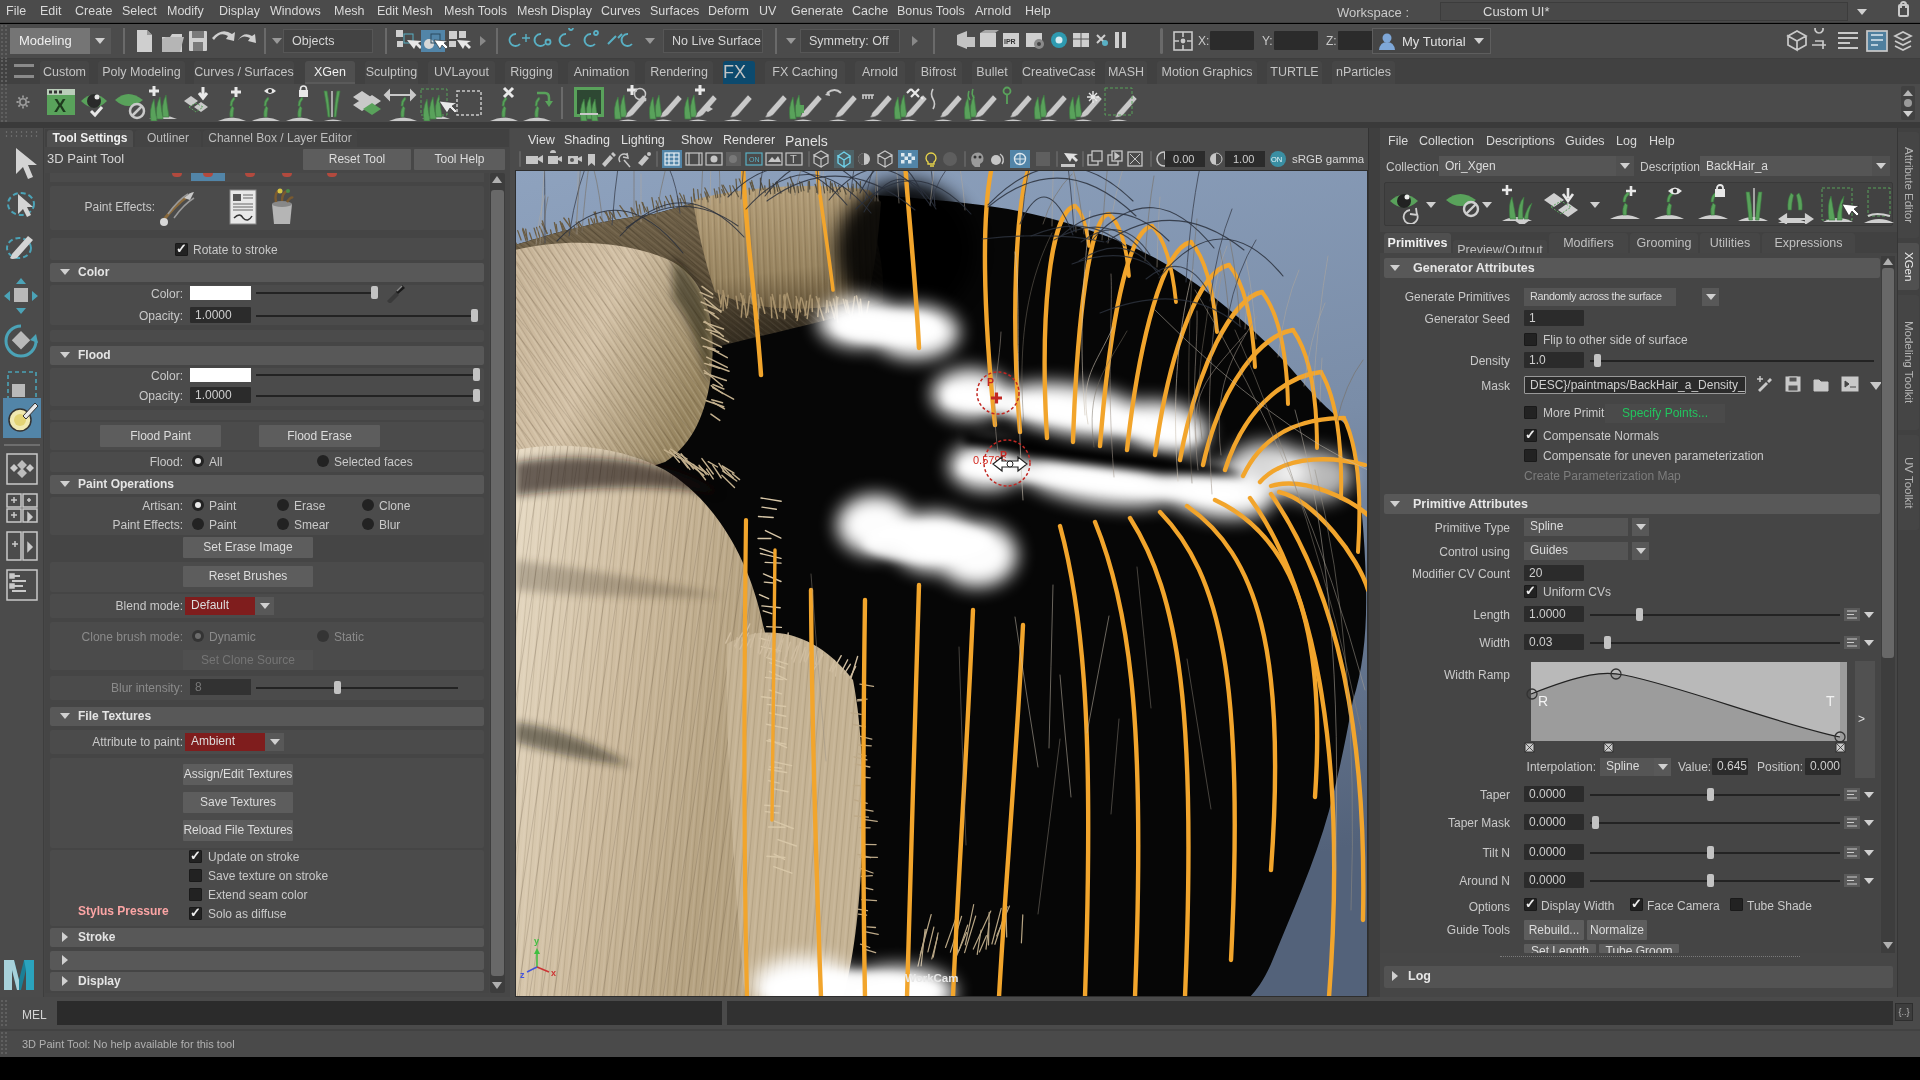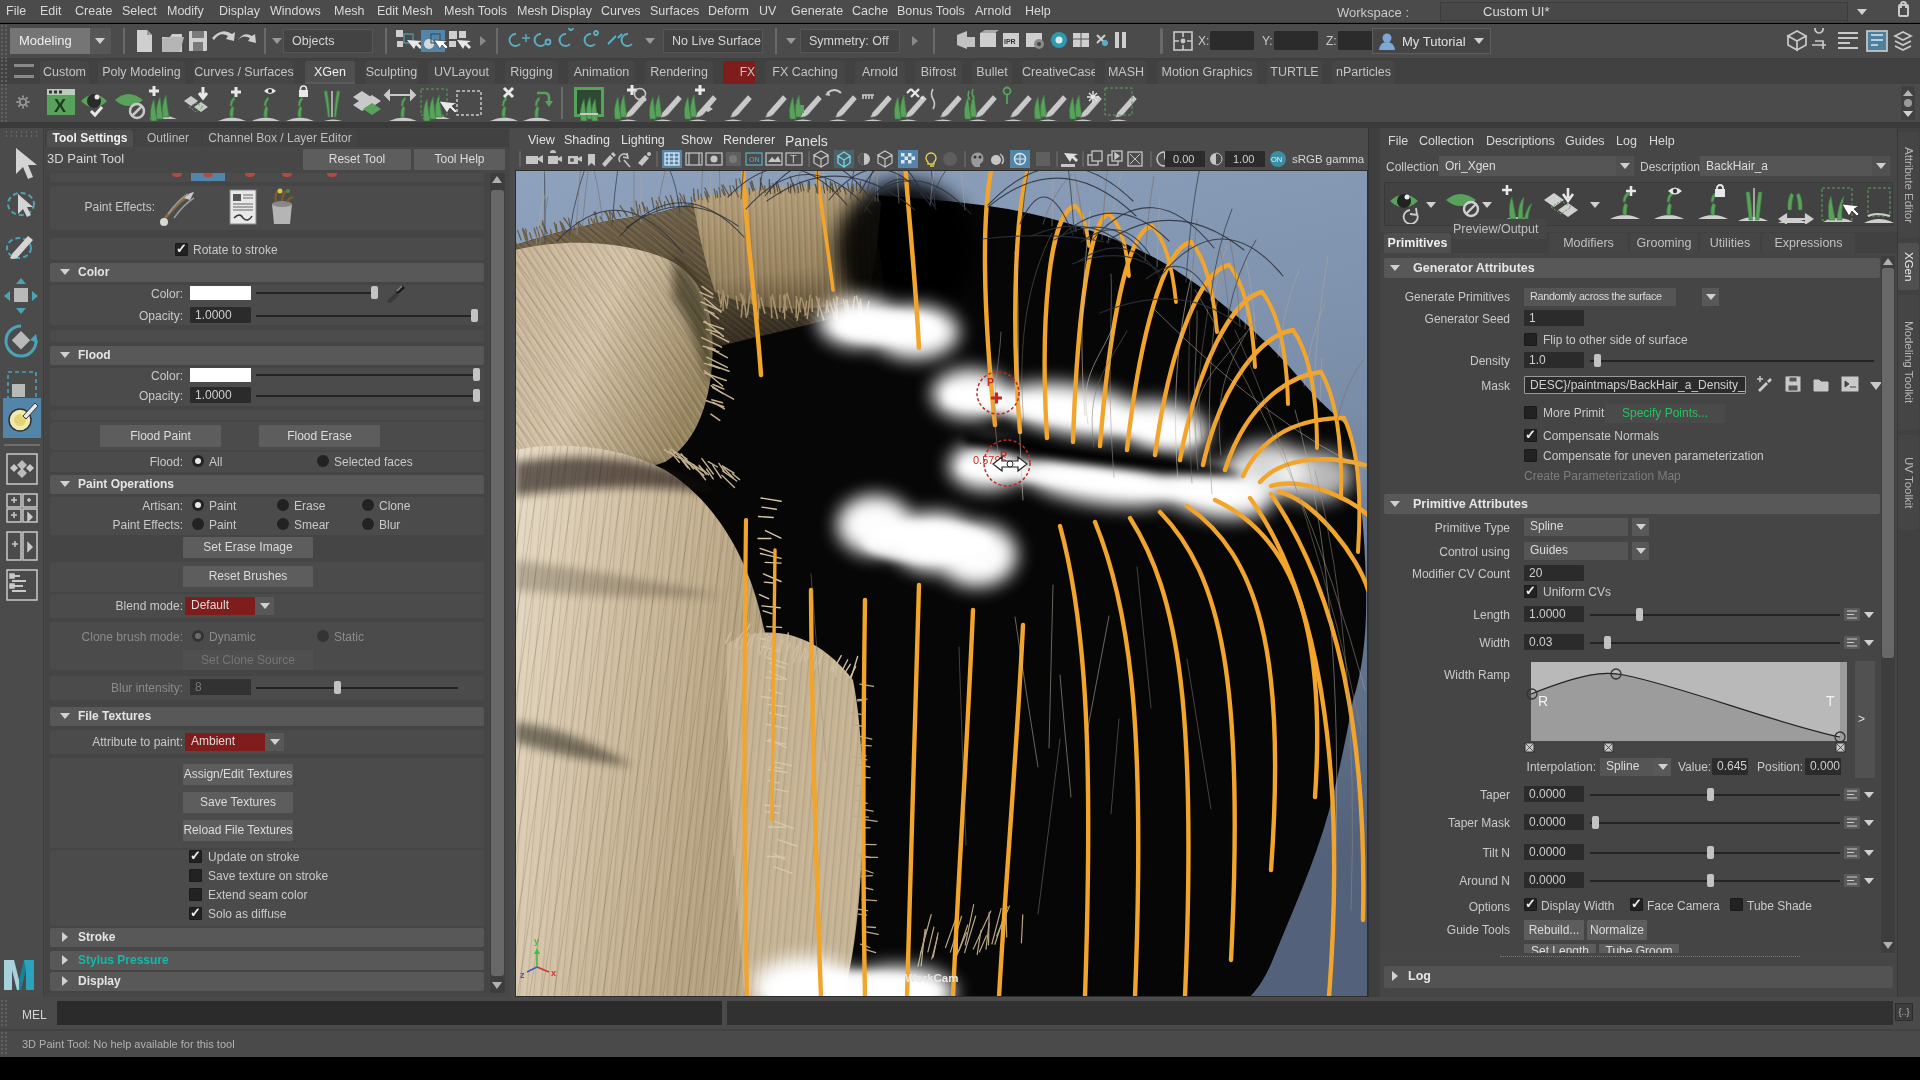--- a/index.html
+++ b/index.html
@@ -185,21 +185,21 @@
     </svg>
 <div class="abs" style="left:40px;top:61px;width:49px;height:23px;background:#464646;color:#c4c4c4;font-size:12.5px;text-align:center;line-height:22px;border-radius:3px 3px 0 0;white-space:nowrap;overflow:hidden">Custom</div>
 <div class="abs" style="left:98px;top:61px;width:87px;height:23px;background:#464646;color:#c4c4c4;font-size:12.5px;text-align:center;line-height:22px;border-radius:3px 3px 0 0;white-space:nowrap;overflow:hidden">Poly Modeling</div>
 <div class="abs" style="left:194px;top:61px;width:100px;height:23px;background:#464646;color:#c4c4c4;font-size:12.5px;text-align:center;line-height:22px;border-radius:3px 3px 0 0;white-space:nowrap;overflow:hidden">Curves / Surfaces</div>
 <div class="abs" style="left:305px;top:61px;width:50px;height:23px;background:#4f4f4f;border-bottom:2px solid #5a5a5a;color:#f0f0f0;font-size:12.5px;text-align:center;line-height:22px;border-radius:3px 3px 0 0;white-space:nowrap;overflow:hidden">XGen</div>
 <div class="abs" style="left:365px;top:61px;width:53px;height:23px;background:#464646;color:#c4c4c4;font-size:12.5px;text-align:center;line-height:22px;border-radius:3px 3px 0 0;white-space:nowrap;overflow:hidden">Sculpting</div>
 <div class="abs" style="left:428px;top:61px;width:67px;height:23px;background:#464646;color:#c4c4c4;font-size:12.5px;text-align:center;line-height:22px;border-radius:3px 3px 0 0;white-space:nowrap;overflow:hidden">UVLayout</div>
 <div class="abs" style="left:505px;top:61px;width:53px;height:23px;background:#464646;color:#c4c4c4;font-size:12.5px;text-align:center;line-height:22px;border-radius:3px 3px 0 0;white-space:nowrap;overflow:hidden">Rigging</div>
 <div class="abs" style="left:568px;top:61px;width:67px;height:23px;background:#464646;color:#c4c4c4;font-size:12.5px;text-align:center;line-height:22px;border-radius:3px 3px 0 0;white-space:nowrap;overflow:hidden">Animation</div>
 <div class="abs" style="left:645px;top:61px;width:68px;height:23px;background:#464646;color:#c4c4c4;font-size:12.5px;text-align:center;line-height:22px;border-radius:3px 3px 0 0;white-space:nowrap;overflow:hidden">Rendering</div>
-<div class="abs" style="left:723px;top:61px;width:32px;height:23px;background:#7f1d1d;color:#c4c4c4;font-size:12px;text-align:right;line-height:22px;border-radius:3px 3px 0 0;white-space:nowrap;overflow:hidden">FX</div>
+<div class="abs" style="left:723px;top:61px;width:32px;height:23px;background:#0c4a6e;color:#c4c4c4;font-size:18px;text-align:left;line-height:22px;border-radius:3px 3px 0 0;white-space:nowrap;overflow:hidden">FX</div>
 <div class="abs" style="left:765px;top:61px;width:80px;height:23px;background:#464646;color:#c4c4c4;font-size:12.5px;text-align:center;line-height:22px;border-radius:3px 3px 0 0;white-space:nowrap;overflow:hidden">FX Caching</div>
 <div class="abs" style="left:855px;top:61px;width:50px;height:23px;background:#464646;color:#c4c4c4;font-size:12.5px;text-align:center;line-height:22px;border-radius:3px 3px 0 0;white-space:nowrap;overflow:hidden">Arnold</div>
 <div class="abs" style="left:915px;top:61px;width:47px;height:23px;background:#464646;color:#c4c4c4;font-size:12.5px;text-align:center;line-height:22px;border-radius:3px 3px 0 0;white-space:nowrap;overflow:hidden">Bifrost</div>
 <div class="abs" style="left:972px;top:61px;width:40px;height:23px;background:#464646;color:#c4c4c4;font-size:12.5px;text-align:center;line-height:22px;border-radius:3px 3px 0 0;white-space:nowrap;overflow:hidden">Bullet</div>
 <div class="abs" style="left:1022px;top:61px;width:73px;height:23px;background:#464646;color:#c4c4c4;font-size:12.5px;text-align:center;line-height:22px;border-radius:3px 3px 0 0;white-space:nowrap;overflow:hidden">CreativeCase</div>
 <div class="abs" style="left:1105px;top:61px;width:42px;height:23px;background:#464646;color:#c4c4c4;font-size:12.5px;text-align:center;line-height:22px;border-radius:3px 3px 0 0;white-space:nowrap;overflow:hidden">MASH</div>
 <div class="abs" style="left:1157px;top:61px;width:100px;height:23px;background:#464646;color:#c4c4c4;font-size:12.5px;text-align:center;line-height:22px;border-radius:3px 3px 0 0;white-space:nowrap;overflow:hidden">Motion Graphics</div>
 <div class="abs" style="left:1267px;top:61px;width:55px;height:23px;background:#464646;color:#c4c4c4;font-size:12.5px;text-align:center;line-height:22px;border-radius:3px 3px 0 0;white-space:nowrap;overflow:hidden">TURTLE</div>
 <div class="abs" style="left:1332px;top:61px;width:63px;height:23px;background:#464646;color:#c4c4c4;font-size:12.5px;text-align:center;line-height:22px;border-radius:3px 3px 0 0;white-space:nowrap;overflow:hidden">nParticles</div>
 <svg class="abs" style="left:45px;top:85px" width="1100" height="36" viewBox="0 0 1100 36">
@@ -737,21 +737,21 @@
 <div class="abs cb" style="left:189px;top:888px"></div>
 <div class="abs txt" style="left:208px;top:888px">Extend seam color</div>
 <div class="abs cb" style="left:189px;top:907px"></div>
 <div class="abs ck" style="left:189px;top:907px;width:13px">✓</div>
 <div class="abs txt" style="left:208px;top:907px">Solo as diffuse</div>
 <div class="abs hdr" style="left:50px;top:928px;width:434px;height:19px"></div>
 <div class="abs trir" style="left:62px;top:932px"></div>
     <div class="abs" style="left:78px;top:930px;color:#e4e4e4;font-size:12px;font-weight:bold">Stroke</div>
 <div class="abs hdr" style="left:50px;top:951px;width:434px;height:19px"></div>
 <div class="abs trir" style="left:62px;top:955px"></div>
-    <div class="abs" style="left:78px;top:953px;color:#14b8a6;font-size:12px;font-weight:bold">Stylus Pressure</div>
+    <div class="abs" style="left:78px;top:904px;color:#fca5a5;font-size:12px;font-weight:bold">Stylus Pressure</div>
 <div class="abs hdr" style="left:50px;top:972px;width:434px;height:19px"></div>
 <div class="abs trir" style="left:62px;top:976px"></div>
     <div class="abs" style="left:78px;top:974px;color:#e4e4e4;font-size:12px;font-weight:bold">Display</div>
 <div class="abs" style="left:490px;top:173px;width:15px;height:820px;background:#3d3d3d;border-radius:2px"></div>
 <div class="abs" style="left:492px;top:176px;width:0;height:0;border-left:5px solid transparent;border-right:5px solid transparent;border-bottom:7px solid #b0b0b0"></div>
 <div class="abs" style="left:491px;top:190px;width:13px;height:786px;background:#686868;border-radius:3px"></div>
 <div class="abs" style="left:492px;top:982px;width:0;height:0;border-left:5px solid transparent;border-right:5px solid transparent;border-top:7px solid #b0b0b0"></div>
 
 <div class="abs" style="left:510px;top:128px;width:858px;height:869px;background:#4b4b4b"></div>
 <div class="abs" style="left:528px;top:133px;color:#e0e0e0;font-size:12.5px">View</div>
@@ -1578,21 +1578,21 @@
         <path d="M20 18 l7 12 3-5 5 5 2-2 -5-5 5-3z" fill="#fff" stroke="#222" stroke-width="0.7"></path>
       </g>
 <g transform="translate(478,2)">
         <use href="#rmound" transform="translate(0,6)"></use>
         <rect x="4" y="2" width="22" height="28" fill="none" stroke="#59a25b" stroke-dasharray="3 2"></rect>
         <path d="M4 30 q8 -4 22 0" fill="none" stroke="#cfcfcf" stroke-width="2"></path>
       </g>
 </svg>
 <div class="abs" style="left:1380px;top:232px;width:517px;height:21px;background:#414141"></div>
 <div class="abs" style="left:1384px;top:233px;width:67px;height:20px;background:#4f4f4f;border-radius:3px 3px 0 0;color:#f0f0f0;font-weight:bold;font-size:12.5px;text-align:center;line-height:20px">Primitives</div>
-<div class="abs" style="left:1453px;top:219px;width:94px;height:20px;background:#464646;border-radius:3px 3px 0 0;color:#c0c0c0;font-weight:normal;font-size:12.5px;line-height:20px">Preview/Output</div>
+<div class="abs" style="left:1453px;top:240px;width:94px;height:20px;background:#464646;border-radius:3px 3px 0 0;color:#c0c0c0;font-weight:normal;font-size:12.5px;text-align:center;line-height:20px">Preview/Output</div>
 <div class="abs" style="left:1549px;top:233px;width:79px;height:20px;background:#464646;border-radius:3px 3px 0 0;color:#c0c0c0;font-weight:normal;font-size:12.5px;text-align:center;line-height:20px">Modifiers</div>
 <div class="abs" style="left:1630px;top:233px;width:68px;height:20px;background:#464646;border-radius:3px 3px 0 0;color:#c0c0c0;font-weight:normal;font-size:12.5px;text-align:center;line-height:20px">Grooming</div>
 <div class="abs" style="left:1700px;top:233px;width:60px;height:20px;background:#464646;border-radius:3px 3px 0 0;color:#c0c0c0;font-weight:normal;font-size:12.5px;text-align:center;line-height:20px">Utilities</div>
 <div class="abs" style="left:1762px;top:233px;width:93px;height:20px;background:#464646;border-radius:3px 3px 0 0;color:#c0c0c0;font-weight:normal;font-size:12.5px;text-align:center;line-height:20px">Expressions</div>
 <div class="abs" style="left:1380px;top:253px;width:500px;height:700px;background:#454545"></div>
 <div class="abs hdr" style="left:1384px;top:258px;width:496px;height:20px"></div>
 <div class="abs tri" style="left:1390px;top:265px"></div>
     <div class="abs" style="left:1413px;top:261px;color:#e6e6e6;font-size:12.5px;font-weight:bold">Generator Attributes</div>
 <div class="abs lbl" style="left:1390px;top:290px;width:120px">Generate Primitives</div>
 <div class="abs ddl" style="left:1524px;top:288px;width:152px;height:18px;background:#555;font-size:10.8px;letter-spacing:-0.3px;white-space:nowrap;overflow:hidden">Randomly across the surface</div>

